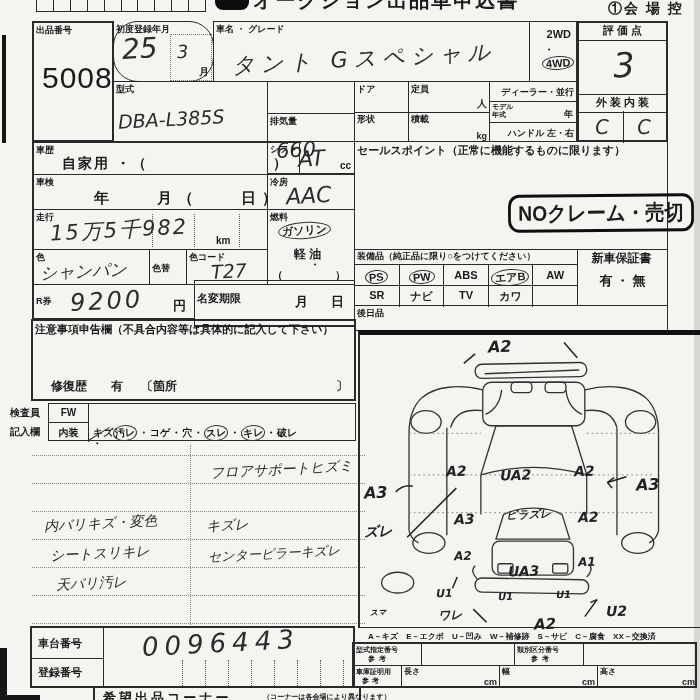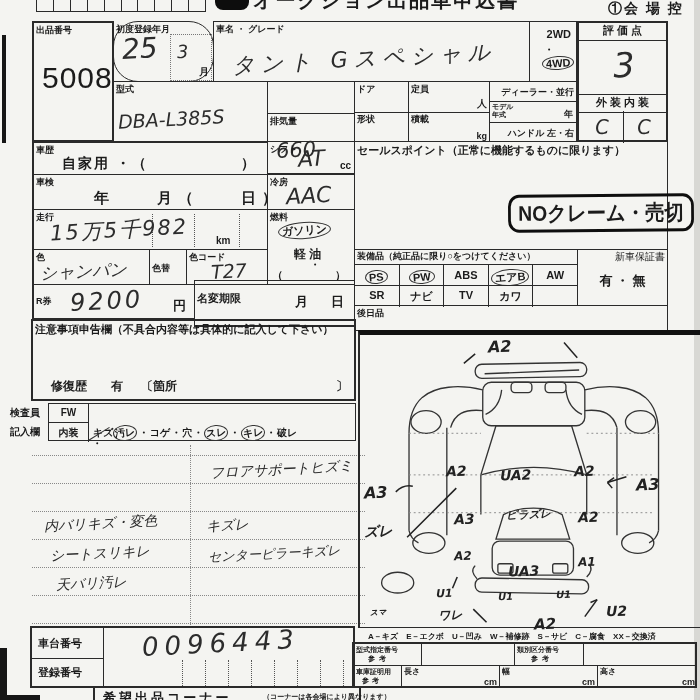--- a/index.html
+++ b/index.html
@@ -116,21 +116,21 @@
 <div class="cell" style="left:489px;top:81px;width:88px;height:61px;">
   <div style="position:absolute;left:0;top:0;width:100%;height:20px;border-bottom:1px solid #2a2a2a;font-size:9px;font-weight:bold;text-align:right;padding:4px 2px 0 0;box-sizing:border-box;">ディーラー・並行</div>
   <div style="position:absolute;left:0;top:20px;width:100%;height:20px;border-bottom:1px solid #2a2a2a;">
     <span class="lbl tiny" style="top:1px;">モデル</span>
     <span class="lbl tiny" style="top:9px;">年式</span>
     <span class="pr" style="right:3px;bottom:1px;font-size:9px;">年</span>
   </div>
   <div style="position:absolute;left:0;top:40px;width:100%;height:20px;font-size:9px;font-weight:bold;text-align:right;padding:5px 2px 0 0;box-sizing:border-box;">ハンドル 左・右</div>
 </div>
 
-<div class="cell" style="left:32px;top:141px;width:236px;height:34px;border-width:2px 1px 1px 2px;">
+<div class="cell" style="left:32px;top:141px;width:268px;height:34px;border-width:2px 1px 1px 2px;">
   <span class="lbl">車歴</span>
   <span class="pr" style="left:28px;top:12px;font-size:14px;letter-spacing:2px;">自家用 ・（</span>
   <span class="pr" style="right:12px;top:12px;font-size:14px;">）</span>
 </div>
 
 <div class="cell" style="left:267px;top:141px;width:88px;height:34px;">
   <span class="lbl">シフト</span>
   <span class="hw" style="left:30px;top:4px;font-size:22px;">AT</span>
 </div>
 
@@ -201,21 +201,21 @@
   <div style="position:absolute;left:0;top:35px;width:100%;height:21px;border-top:1px solid #2a2a2a;display:flex;text-align:center;">
     <div style="flex:1;border-right:1px solid #2a2a2a;padding-top:3px;font-size:11px;font-weight:bold;">SR</div>
     <div style="flex:1;border-right:1px solid #2a2a2a;padding-top:3px;font-size:11px;font-weight:bold;">ナビ</div>
     <div style="flex:1;border-right:1px solid #2a2a2a;padding-top:3px;font-size:11px;font-weight:bold;">TV</div>
     <div style="flex:1;border-right:1px solid #2a2a2a;padding-top:3px;font-size:11px;font-weight:bold;">カワ</div>
     <div style="flex:1;padding-top:3px;font-size:11px;"></div>
   </div>
 </div>
 
 <div class="cell" style="left:577px;top:249px;width:91px;height:57px;">
-  <div style="position:absolute;left:0;top:0;width:100%;height:13px;font-size:10px;font-weight:normal;text-align:right;padding-right:2px;box-sizing:border-box;">新車保証書</div>
+  <div style="position:absolute;left:0;top:0;width:100%;height:13px;font-size:12px;font-weight:bold;text-align:center;padding-right:2px;box-sizing:border-box;">新車保証書</div>
   <div style="position:absolute;left:0;top:22px;width:100%;text-align:center;font-size:13px;font-weight:bold;">有 ・ 無</div>
 </div>
 
 <div class="cell" style="left:354px;top:305px;width:314px;height:26px;">
   <span class="lbl">後日品</span>
 </div>
 
 <div class="cell bold2" style="left:31px;top:319px;width:325px;height:82px;">
   <span class="lbl" style="font-size:11px;">注意事項申告欄（不具合内容等は具体的に記入して下さい）</span>
   <span class="pr" style="left:18px;bottom:4px;font-size:12px;">修復歴</span>

